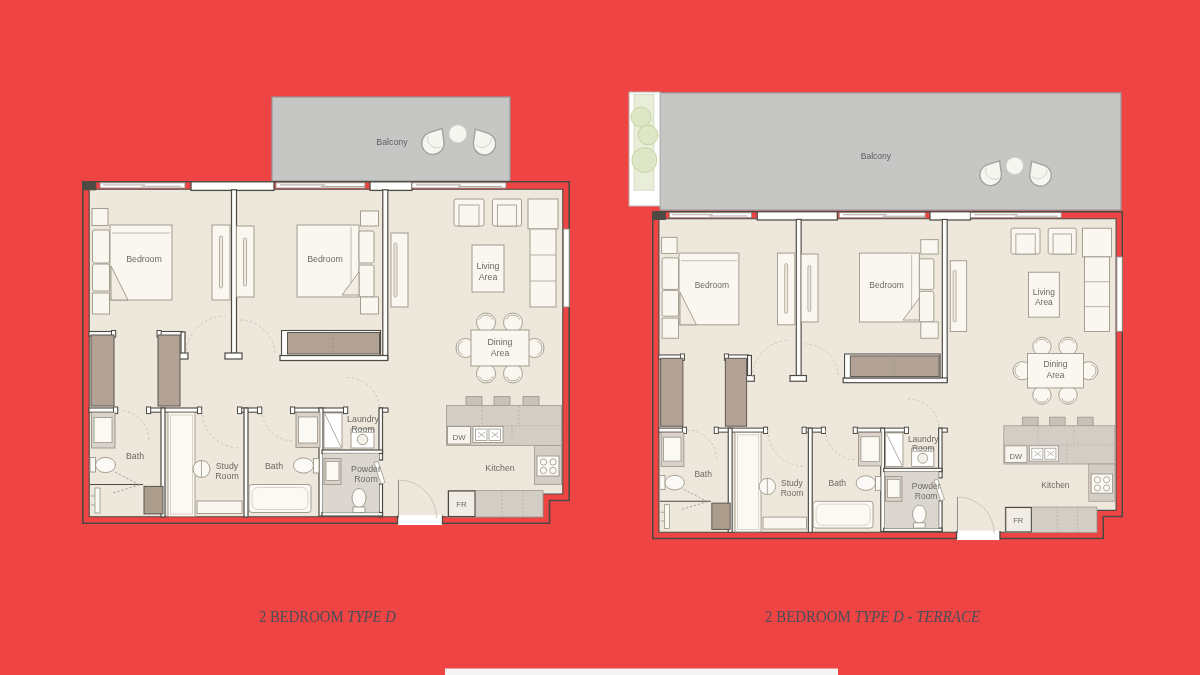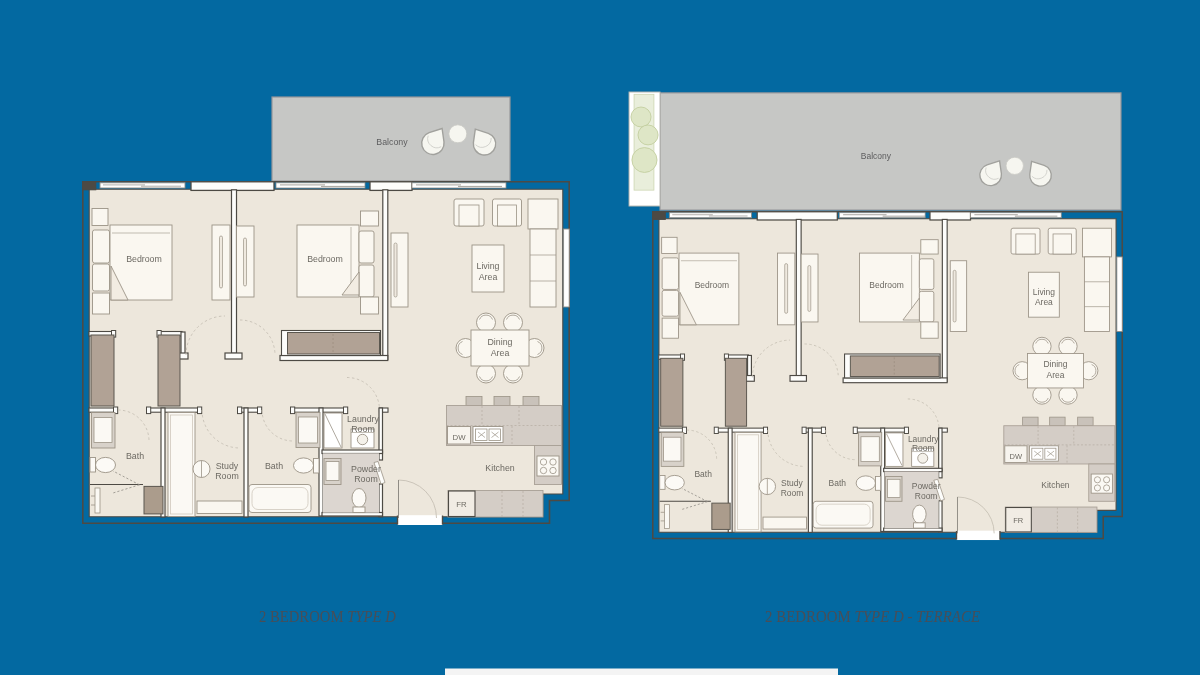--- a/index.html
+++ b/index.html
@@ -1,14 +1,14 @@
 <!DOCTYPE html>
 <html><head><meta charset="utf-8"><style>
 html,body{margin:0;padding:0;background:#ffffff;}
-.wrap{width:1200px;height:675px;position:relative;overflow:hidden;background:#0369a1;}
+.wrap{width:1200px;height:675px;position:relative;overflow:hidden;background:#ef4444;}
 </style></head><body>
 <div class="wrap">
 <svg width="1200" height="675" viewBox="0 0 1200 675">
 <g transform="translate(82,181)">
 
 <g>
 <rect x="190" y="-84" width="238" height="84" fill="#c6c7c5" stroke="#96969a" stroke-width="1.2"></rect>
 </g>
 
 <text x="310" y="-36" font-size="8.8" fill="#5d5d5f" text-anchor="middle" font-family="Liberation Sans, sans-serif">Balcony</text>

